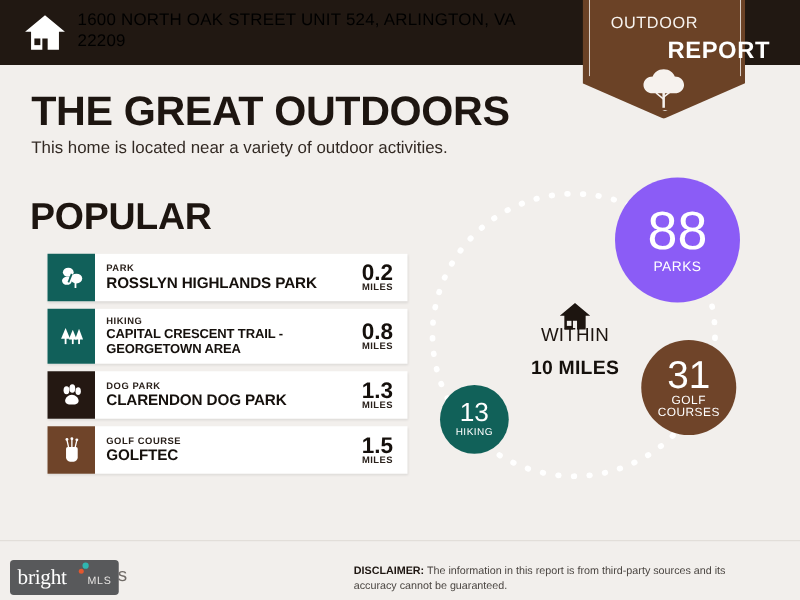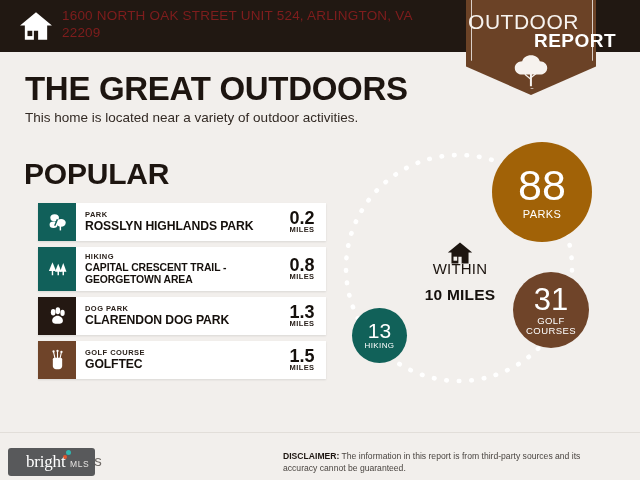--- a/index.html
+++ b/index.html
@@ -14,21 +14,21 @@
   
   .header-bar{
     position:absolute;left:0;top:0;width:640px;height:52px;
     background:#211812;
   }
   .header-home{
     position:absolute;left:19px;top:9px;width:34px;height:34px;
   }
   .header-address{
     position:absolute;left:62px;top:7px;width:370px;
-    color:#7f1d1d;font-size:13.5px;line-height:17px;
+    color:#000000;font-size:13.5px;line-height:17px;
     letter-spacing:.2px;font-weight:400;
   }
 
   
   .badge{
     position:absolute;left:466px;top:0px;width:130px;height:95px;
     background:#6b4226;
     -webkit-clip-path:polygon(0 0,100% 0,100% 70%,50% 100%,0 70%);
     clip-path:polygon(0 0,100% 0,100% 70%,50% 100%,0 70%);
     z-index:5;
@@ -36,21 +36,21 @@
   .badge-inner{
     position:absolute;left:471px;top:0px;width:120px;height:88px;
     border:1.5px solid rgba(255,255,255,.75);
     border-top:none;
     -webkit-clip-path:polygon(0 0,100% 0,100% 68%,50% 100%,0 68%);
     clip-path:polygon(0 0,100% 0,100% 68%,50% 100%,0 68%);
     z-index:6;pointer-events:none;
   }
   .badge-line1{
     position:absolute;left:466px;top:10px;width:115px;text-align:center;
-    color:#f7f3ef;font-size:21px;letter-spacing:.5px;font-weight:400;z-index:7;
+    color:#f7f3ef;font-size:13px;letter-spacing:.5px;font-weight:400;z-index:7;
   }
   .badge-line2{
     position:absolute;left:466px;top:30px;width:130px;text-align:center;
     color:#ffffff;font-size:19px;letter-spacing:.5px;font-weight:700;z-index:7;margin-left:44px;
   }
   .badge-tree{
     position:absolute;left:505px;top:53px;width:52px;height:34px;z-index:7;
   }
 
   
@@ -102,21 +102,21 @@
   .diagram{position:absolute;left:330px;top:140px;width:310px;height:290px;}
   .dotsvg{position:absolute;left:0;top:0;}
   .bubble{
     position:absolute;border-radius:50%;
     display:flex;flex-direction:column;align-items:center;justify-content:center;
     color:#fff;text-align:center;
   }
   .bubble .val{font-weight:400;line-height:1;}
   .bubble .lbl{font-weight:400;letter-spacing:.4px;line-height:1.05;}
 
-  .b-parks{left:162px;top:2px;width:100px;height:100px;background:#a16207;}
+  .b-parks{left:162px;top:2px;width:100px;height:100px;background:#8b5cf6;}
   .b-parks .val{font-size:43px;margin-bottom:2px;}
   .b-parks .lbl{font-size:11px;}
 
   .b-golf{left:183px;top:132px;width:76px;height:76px;background:#6f4429;}
   .b-golf .val{font-size:31px;margin-bottom:1px;}
   .b-golf .lbl{font-size:9.5px;}
 
   .b-dog{left:108px;top:171px;width:66px;height:66px;background:#241812;}
   .b-dog .val{font-size:26px;margin-bottom:1px;}
   .b-dog .lbl{font-size:8.5px;}
@@ -144,21 +144,20 @@
     font-size:15px;color:#6f6a66;font-weight:400;
   }
   .logo{
     position:absolute;left:8px;top:448px;width:87px;height:28px;
     background:#58595b;border-radius:3px;
   }
   .logo-bright{
     position:absolute;left:14px;top:452px;
     font-family:"Liberation Serif", serif;font-size:17px;color:#ffffff;
     letter-spacing:-.2px;
-    margin-left:12px;
   }
   .logo-mls{
     position:absolute;left:70px;top:459px;
     font-size:8.5px;color:#e6e4e2;letter-spacing:.6px;
   }
   .logo-dot-t{position:absolute;left:66px;top:450px;width:5px;height:5px;border-radius:50%;background:#2fb6b0;}
   .logo-dot-o{position:absolute;left:63px;top:455px;width:4px;height:4px;border-radius:50%;background:#e4572e;}
 
   .disclaimer{
     position:absolute;left:283px;top:451px;width:330px;

